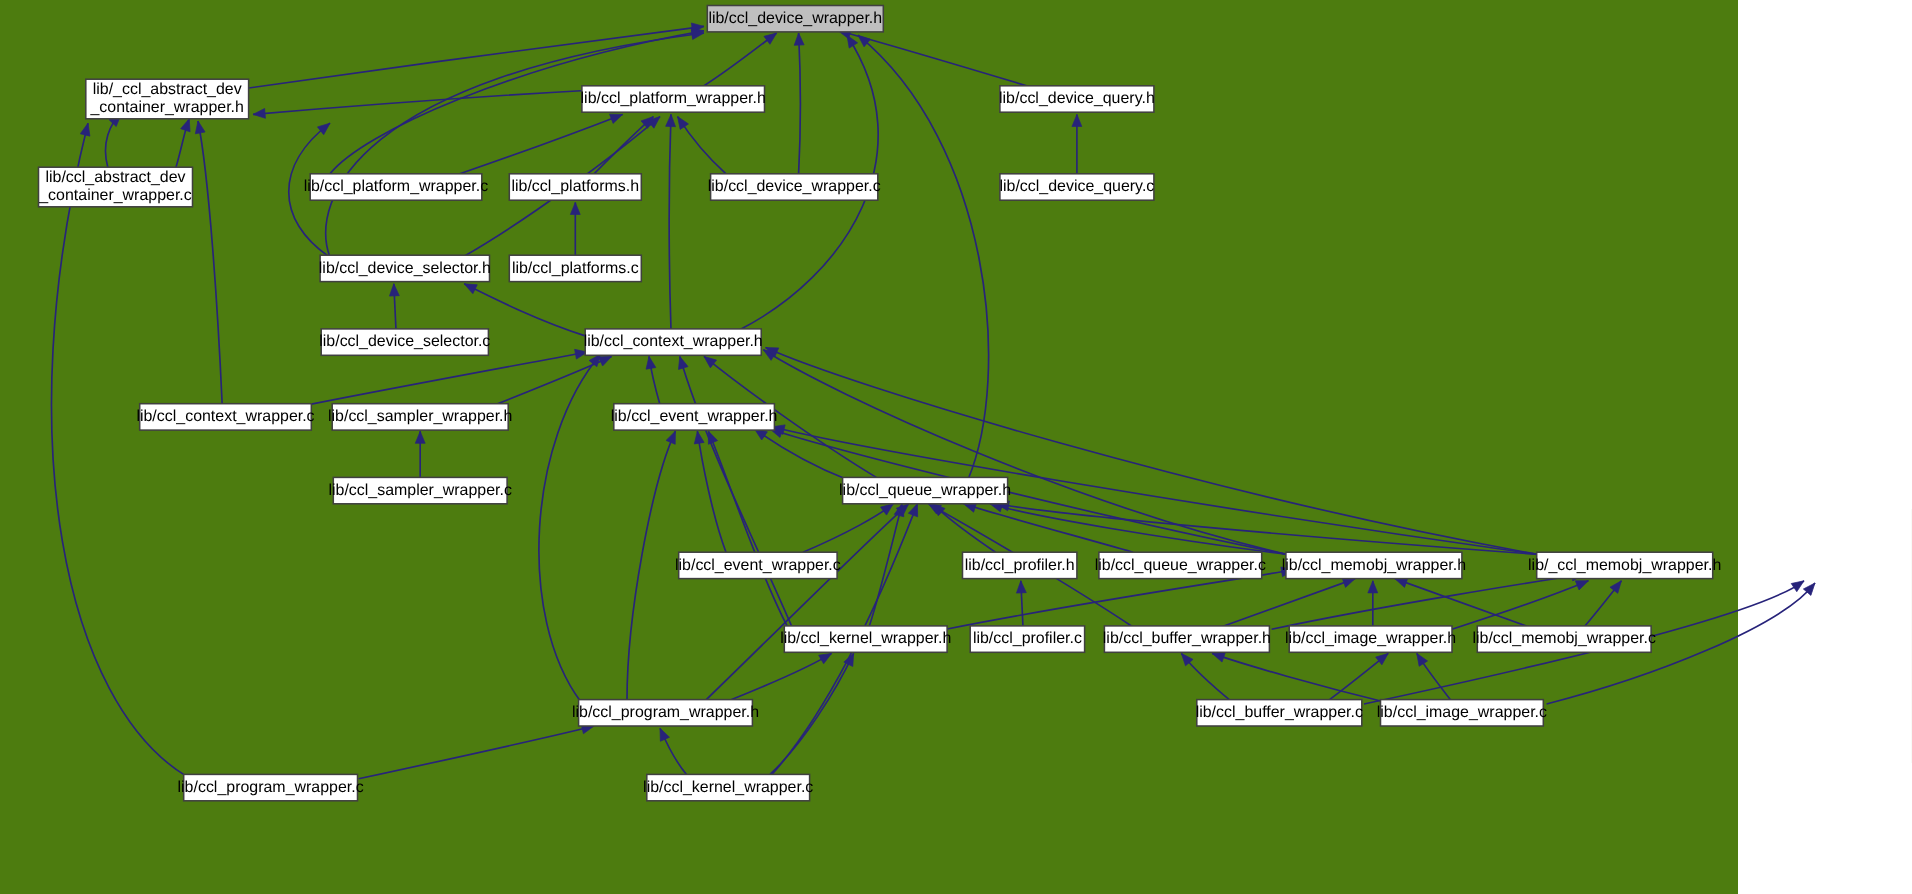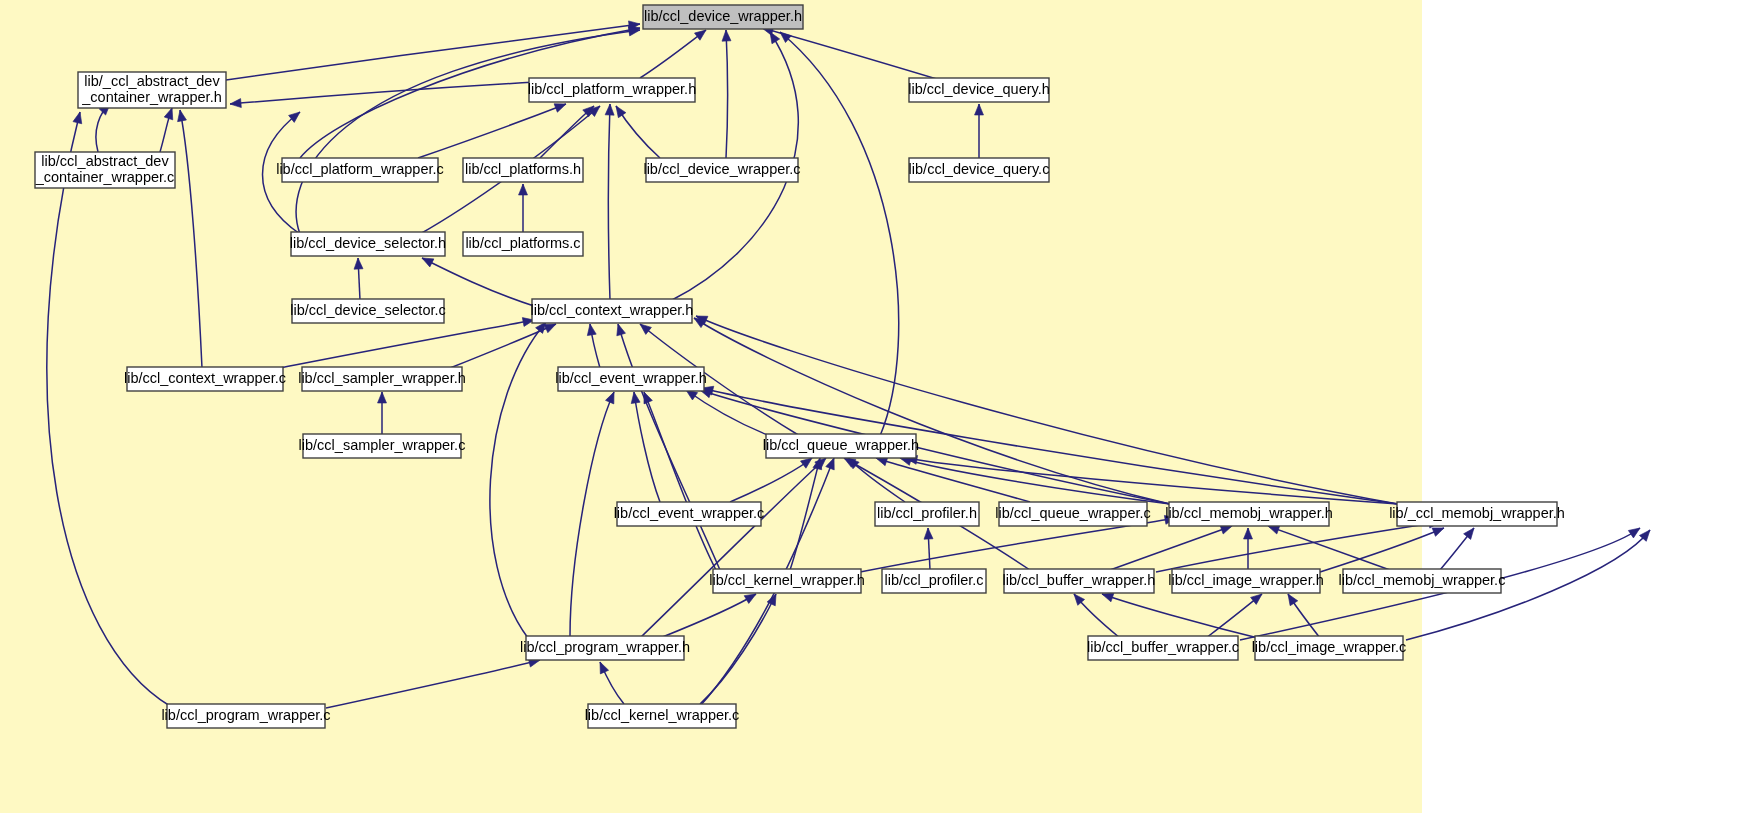--- a/index.html
+++ b/index.html
@@ -8,23 +8,23 @@
     background: #ffffff;
   }
   body {
     width: 1738px;
     height: 813px;
     font-family: "Liberation Sans", sans-serif;
     overflow: hidden;
   }
   #graph-root {
     position: relative;
-    width: 1422px;
+    width: 1580px;
     height: 813px;
-    background: #fef9c3;
+    background: #4d7c0f;
   }
   svg.graph {
     display: block;
     width: 1738px;
     height: 813px;
   }
   .node-box {
     fill: #ffffff;
     stroke: #404040;
     stroke-width: 1.4;

